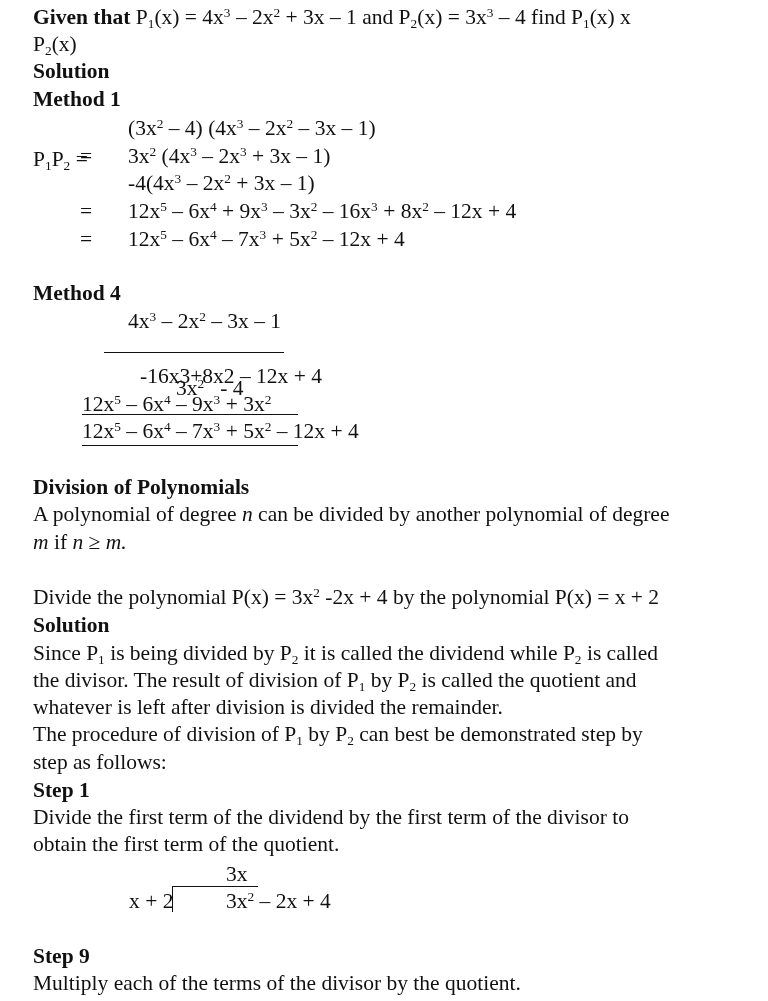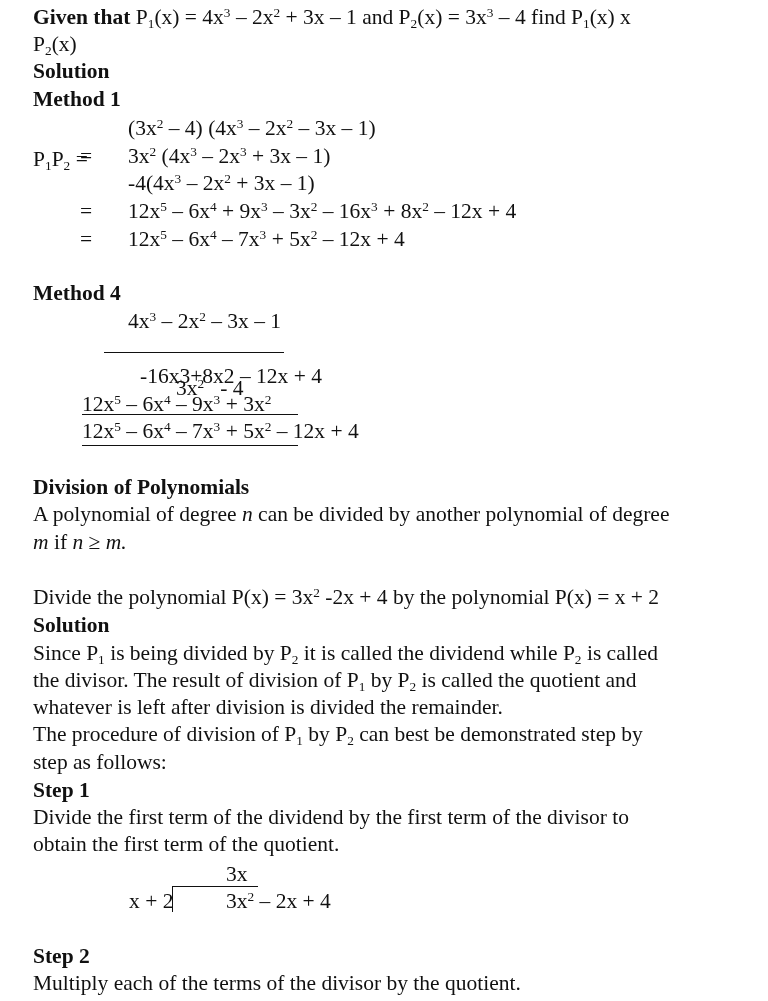--- a/index.html
+++ b/index.html
@@ -64,14 +64,14 @@
 <div class="ln b" style="left:33px;top:777px;">Step 1</div>
 <div class="ln" style="left:33px;top:804px;">Divide the first term of the dividend by the first term of the divisor to</div>
 <div class="ln" style="left:33px;top:831px;">obtain the first term of the quotient.</div>
 
 <div class="ln" style="left:226px;top:861px;">3x</div>
 <div class="rule" style="left:172px;top:886px;width:86px;"></div>
 <div class="vbar" style="left:172px;top:886px;height:26px;"></div>
 <div class="ln" style="left:129px;top:888px;">x + 2</div>
 <div class="ln" style="left:226px;top:888px;">3x<sup>2</sup> – 2x + 4</div>
 
-<div class="ln b" style="left:33px;top:943px;">Step 2</div>
+<div class="ln b" style="left:33px;top:943px;">Step 9</div>
 <div class="ln" style="left:33px;top:970px;">Multiply each of the terms of the divisor by the quotient.</div>
 
 </body></html>

